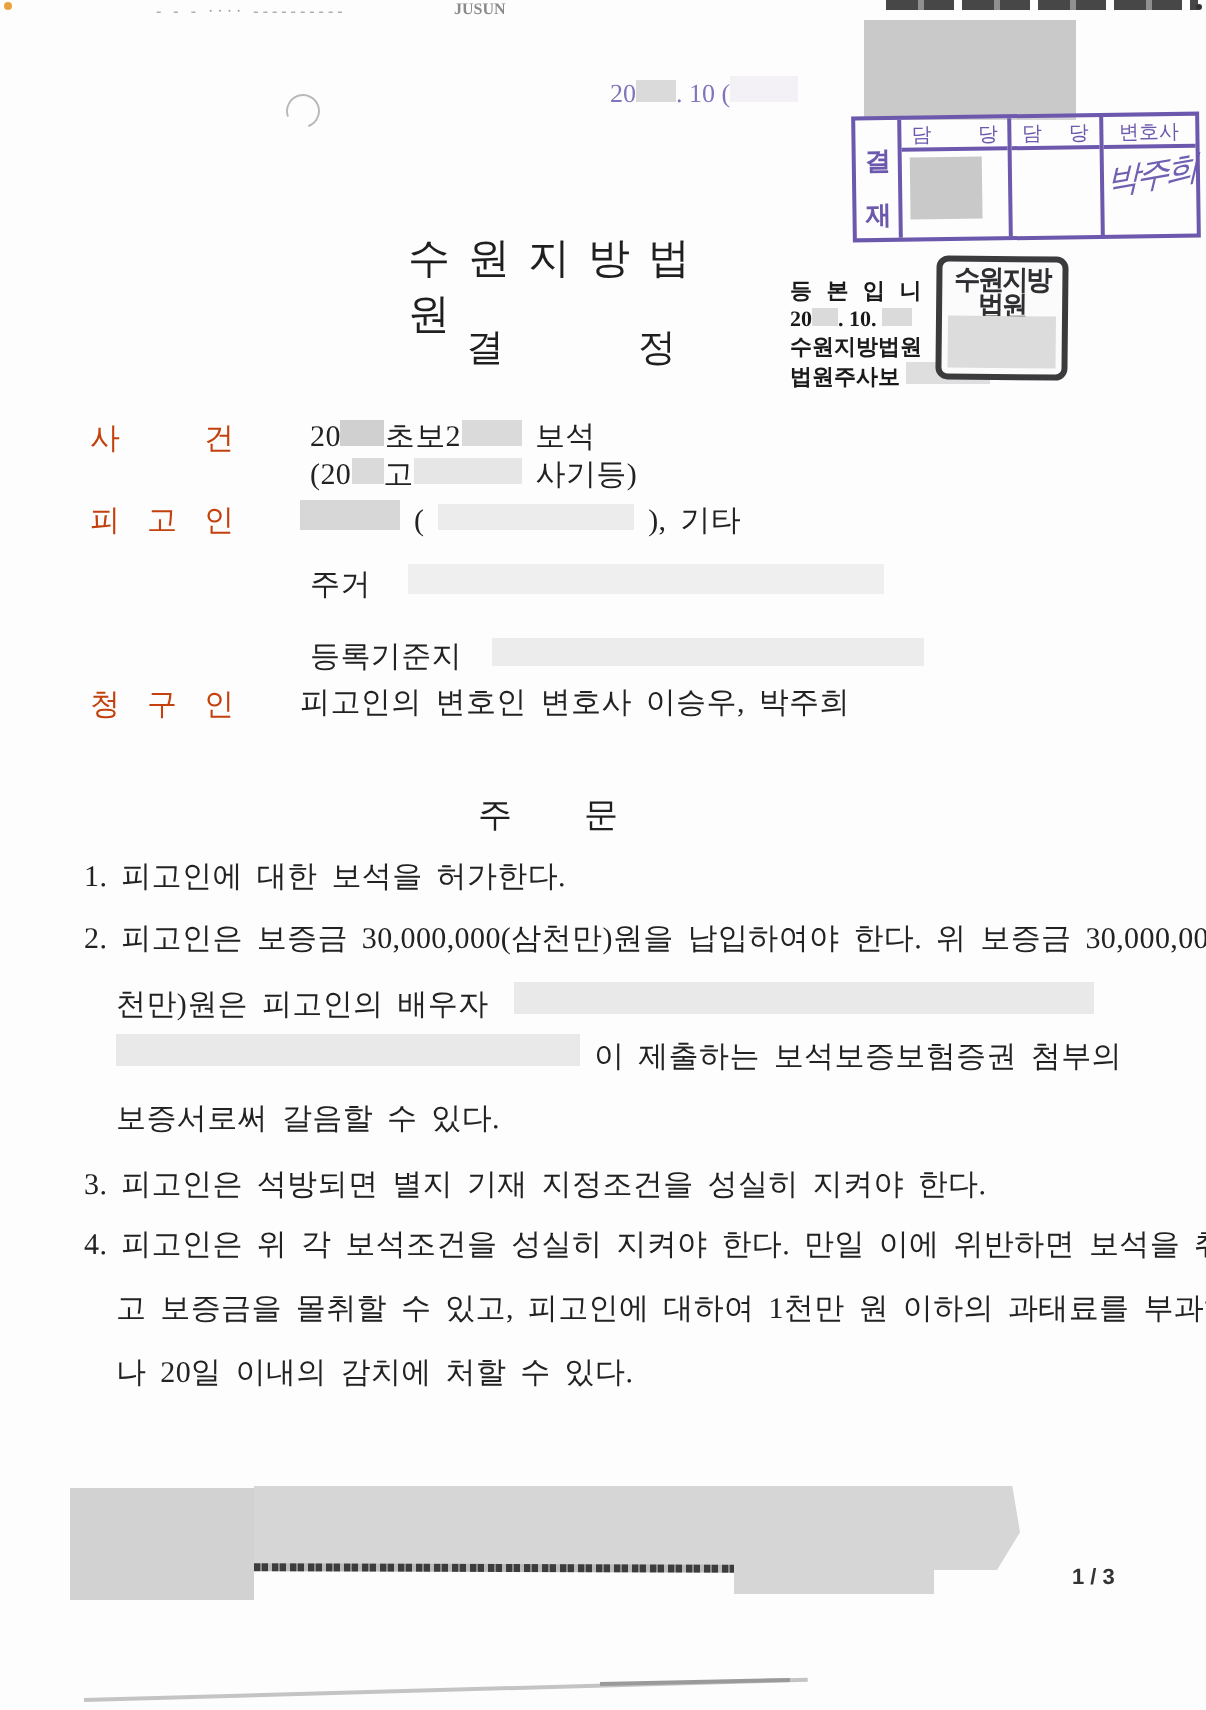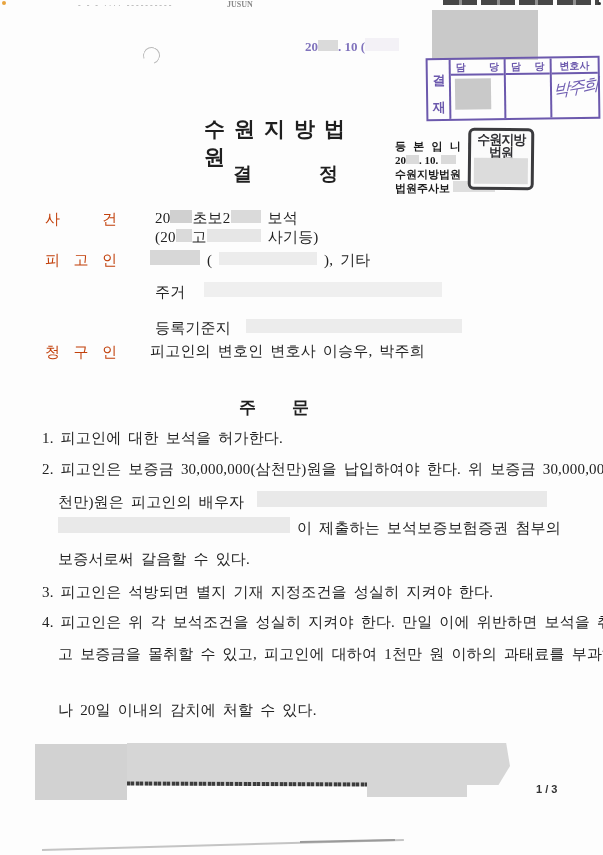--- a/index.html
+++ b/index.html
@@ -4,41 +4,41 @@
 <style>
   html,body{margin:0;padding:0;background:#e8e8e8;}
   .page{
     position:relative;width:603px;height:855px;margin:0 auto;
     background:#fdfdfd;overflow:hidden;
     font-family:"Liberation Serif","DejaVu Serif",serif;
     color:#1f1f1f;
   }
   .abs{position:absolute;white-space:nowrap;}
   .jl{text-align:justify;text-align-last:justify;white-space:normal;}
-  .bold{font-weight:bold;}
+  .bold{font-weight:normal;}
   .body-line{font-size:15px;color:#222;word-spacing:3px;letter-spacing:.2px;}
   .redact{display:inline-block;vertical-align:baseline;background:#cfcfcf;}
   .redact.light{background:#ececec;}
   .redact.mid{background:#dadada;}
   .purple{color:#6c59ad;}
   
   .stamp{
     position:absolute;left:426px;top:57px;width:170px;height:59px;
     border:2px solid #6c59ad;display:flex;transform:rotate(-0.8deg);
     background:rgba(255,255,255,.2);
   }
   .stamp .vlabel{
     width:21px;border-right:2px solid #6c59ad;display:flex;align-items:center;justify-content:center;
     writing-mode:vertical-lr;text-orientation:upright;
     font-size:13px;font-weight:bold;color:#6c59ad;letter-spacing:14px;padding-top:4px;
   }
   .stamp .col{display:flex;flex-direction:column;border-right:2px solid #6c59ad;}
   .stamp .col:last-child{border-right:none;}
   .stamp .col .hd{
-    height:16px;border-bottom:2px solid #6c59ad;font-size:10px;font-weight:bold;color:#6c59ad;
+    height:16px;border-bottom:2px solid #6c59ad;font-size:10px;font-weight:normal;color:#6c59ad;
     padding:1px 5px 0 5px;box-sizing:border-box;
   }
   .stamp .col .bd{flex:1;position:relative;}
   .sig{
     position:absolute;left:1px;top:2px;font-size:17px;color:#6a57ae;font-style:italic;
     transform:rotate(-9deg) skewX(-10deg);letter-spacing:-2px;opacity:.95;
     font-family:"Liberation Serif",serif;
   }
   
   .seal{
@@ -156,21 +156,21 @@
   <div class="abs body-line" style="left:58px;top:517px;">
     <span class="redact light" style="width:232px;height:16px;background:#e9e9e9;"></span>
     <span>이 제출하는 보석보증보험증권 첨부의</span>
   </div>
   <div class="abs body-line" style="left:58px;top:550px;">보증서로써 갈음할 수 있다.</div>
 
   <div class="abs body-line" style="left:42px;top:583px;">3. 피고인은 석방되면 별지 기재 지정조건을 성실히 지켜야 한다.</div>
 
   <div class="abs body-line" style="left:42px;top:613px;">4. 피고인은 위 각 보석조건을 성실히 지켜야 한다. 만일 이에 위반하면 보석을 취소하</div>
   <div class="abs body-line" style="left:58px;top:645px;">고 보증금을 몰취할 수 있고, 피고인에 대하여 1천만 원 이하의 과태료를 부과하거</div>
-  <div class="abs body-line" style="left:58px;top:677px;margin-top:24px;">나 20일 이내의 감치에 처할 수 있다.</div>
+  <div class="abs body-line" style="left:58px;top:677px;">나 20일 이내의 감치에 처할 수 있다.</div>
 
   <div class="abs" style="left:35px;top:744px;width:92px;height:56px;background:#d2d2d2;"></div>
   <div class="abs" style="left:127px;top:743px;width:383px;height:42px;background:#d6d6d6;clip-path:polygon(0 0,99% 0,100% 55%,97% 100%,0 100%);"></div>
   <div class="abs" style="left:367px;top:784px;width:100px;height:13px;background:#d6d6d6;"></div>
   <div class="scribble"></div>
 
   <div class="abs" style="left:536px;top:783px;font-size:11px;font-weight:bold;color:#333;font-family:'Liberation Sans',sans-serif;">1 / 3</div>
 
   <div class="diag" style="left:42px;top:849px;width:362px;transform:rotate(-1.6deg);"></div>
   <div class="diag" style="left:300px;top:841px;width:95px;height:2px;background:#9a9a9a;transform:rotate(-1.2deg);"></div>

